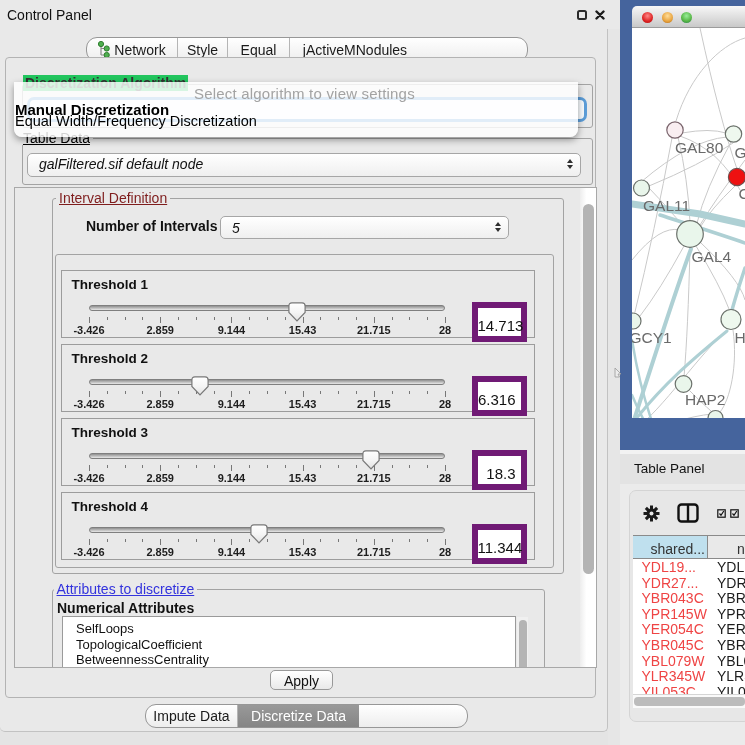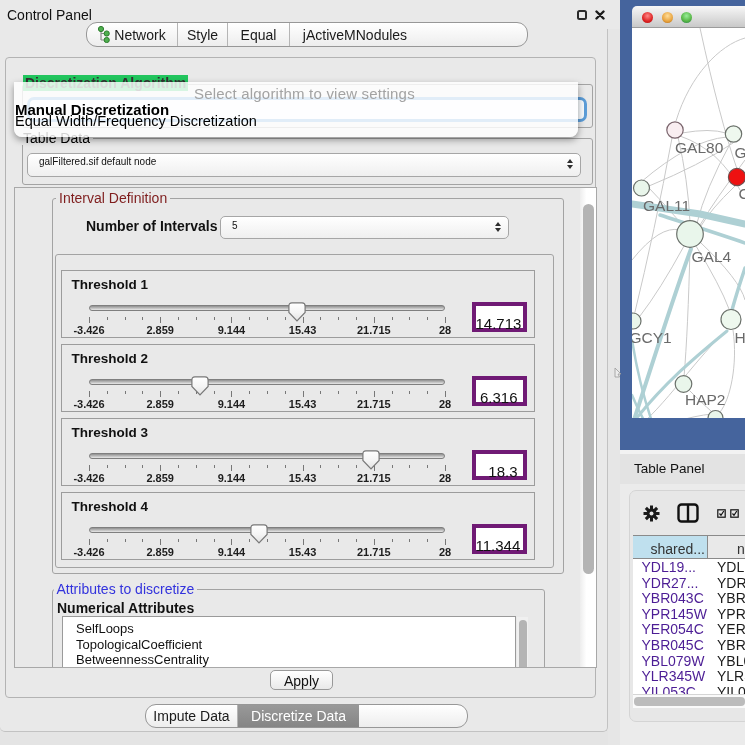--- a/index.html
+++ b/index.html
@@ -1,59 +1,59 @@
 <!DOCTYPE html>
 <html><head>
 <meta charset="utf-8">
 <style>
   html,body{margin:0;padding:0;}
   body{width:745px;height:745px;position:relative;overflow:hidden;transform:translateZ(0);
        font-family:"Liberation Sans",sans-serif;background:#e4e4e4;}
   .abs{position:absolute;}
   body > div, body > svg{opacity:0.999;}
   .fs-border{position:absolute;border:1px solid #a3a3a3;border-radius:3px;}
-  .fs-title{position:absolute;background:#e9e9e9;padding:0 3px;font-size:14px;line-height:14px;}
+  .fs-title{position:absolute;background:#e9e9e9;padding:0 3px;font-size:14px;line-height:14px;text-decoration:underline;}
   .combo{position:absolute;background:linear-gradient(#ffffff,#efefef);
          border:1px solid #a6a6a6;border-radius:5px;box-sizing:border-box;
-         font-size:10px;color:#111;}
+         font-size:14px;color:#111;font-style:italic;}
   .combo .ctext{position:absolute;left:11px;top:2.5px;}
   .updn{position:absolute;display:flex;flex-direction:column;align-items:center;}
   .updn .tri-u{width:0;height:0;border-left:3.2px solid transparent;border-right:3.2px solid transparent;border-bottom:4.5px solid #2e2e2e;margin-bottom:2.2px;}
   .updn .tri-d{width:0;height:0;border-left:3.2px solid transparent;border-right:3.2px solid transparent;border-top:4.5px solid #2e2e2e;}
   .seg{position:absolute;display:flex;border:1px solid #979797;border-radius:11px;
        overflow:hidden;background:linear-gradient(#ffffff,#ededed);font-size:14px;color:#1a1a1a;}
   .seg .s{display:flex;align-items:center;justify-content:center;height:100%;
           border-right:1px solid #b5b5b5;box-sizing:border-box;white-space:nowrap;}
   .seg .s:last-child{border-right:none;}
   .seg .sel{background:linear-gradient(#999999,#858585);color:#fff;border-right-color:#7e7e7e;}
   .bold{font-weight:bold;}
   .tpanel{position:absolute;border:1px solid #9c9c9c;background:#e9e9e9;}
   .ttitle{position:absolute;left:10px;top:6px;font-size:13.5px;font-weight:bold;color:#111;}
   .track{position:absolute;height:6px;background:linear-gradient(#8f8f8f,#e8e8e8);
          border:1px solid #7f7f7f;border-radius:3px;box-sizing:border-box;}
-  .vbox{position:absolute;width:55px;height:30px;background:#fff;border:4px solid #701a75;
+  .vbox{position:absolute;width:55px;height:40px;background:#fff;border:6px solid #701a75;
         box-sizing:border-box;font-size:15px;color:#111;text-align:right;
         padding:9px 5px 0 0;}
   .ticklbl{position:absolute;font-size:11px;font-weight:bold;color:#1d1d1d;transform:translateX(-50%);}
   .mtick{position:absolute;width:1px;background:#777;}
 </style>
 </head>
 <body>
 
 <div class="abs" id="cpwin" style="left:0;top:0;width:607px;height:731px;background:#e9e9e9;border-right:1px solid #c2c2c2;border-bottom:1px solid #c2c2c2;border-radius:0 0 5px 5px;"></div>
 <div class="abs" style="left:608px;top:0;width:12px;height:745px;background:#e6e6e6;"></div>
 <div class="abs" style="left:0;top:0;width:620px;height:29px;background:#e9e9e9;"></div>
 <div class="abs" style="left:7px;top:6.5px;font-size:14px;color:#111;">Control Panel</div>
 
 <div class="abs" style="left:577px;top:10px;width:6px;height:6px;border:2px solid #2b2b2b;border-radius:2.5px;"></div>
 <svg class="abs" style="left:595px;top:10px;" width="10" height="10" viewBox="0 0 10 10">
   <path d="M1.5 1.5 L8.5 8.5 M8.5 1.5 L1.5 8.5" stroke="#1c1c1c" stroke-width="2.4" stroke-linecap="round"></path>
 </svg>
 
-<div class="seg" style="left:86px;top:22px;width:440px;height:23px;">
+<div class="seg" style="left:86px;top:37px;width:440px;height:23px;">
   <div class="s" style="width:91px;">
     <svg width="12" height="17" viewBox="0 0 12 17" style="margin-right:4px;">
       <path d="M3 3 L3 14 M3 7.5 L8.5 7.5 M3 14 L8.5 14" stroke="#8a8a8a" stroke-width="1.2" fill="none"></path>
       <circle cx="3" cy="3" r="2.6" fill="#4faf4f" stroke="#2e7d2e" stroke-width="1"></circle>
       <circle cx="8.7" cy="7.5" r="2.6" fill="#4faf4f" stroke="#2e7d2e" stroke-width="1"></circle>
       <circle cx="8.7" cy="14" r="2.6" fill="#4faf4f" stroke="#2e7d2e" stroke-width="1"></circle>
     </svg>Network</div>
   <div class="s" style="width:50px;">Style</div>
   <div class="s" style="width:62px;">Equal</div>
   <div class="s" style="width:130px;">jActiveMNodules</div>
@@ -386,21 +386,21 @@
   <path d="M2.5 4.5 L4 6.3 L6.8 2" fill="none" stroke="#111" stroke-width="1.2"></path>
 </svg>
 <svg class="abs" style="left:729.5px;top:509px;" width="9" height="9" viewBox="0 0 9 9">
   <rect x="0.8" y="0.8" width="7.4" height="7.4" fill="none" stroke="#111" stroke-width="1.2"></rect>
   <path d="M2.5 4.5 L4 6.3 L6.8 2" fill="none" stroke="#111" stroke-width="1.2"></path>
 </svg>
 
 <div class="abs" style="left:632.5px;top:535px;width:112.5px;height:173px;background:#fff;overflow:hidden;">
   <div class="abs" style="left:0;top:0;width:75.5px;height:24px;background:#bfe0ee;border-top:1px solid #8a8a8a;border-right:1px solid #8a8a8a;border-bottom:1px solid #8a8a8a;box-sizing:border-box;text-align:center;text-indent:16px;font-size:14px;color:#333;padding-top:4.5px;">shared...</div>
   <div class="abs" style="left:75.5px;top:0;width:37px;height:24px;background:#e9e9e9;border-top:1px solid #8a8a8a;border-bottom:1px solid #8a8a8a;box-sizing:border-box;font-size:14px;color:#333;padding-top:4.5px;padding-left:29px;">na</div>
-  <div class="abs" style="left:9px;top:25px;font-size:14px;color:#4c1d95;line-height:15.6px;white-space:pre;">YDL19...
+  <div class="abs" style="left:9px;top:25px;font-size:14px;color:#ef4444;line-height:15.6px;white-space:pre;">YDL19...
 YDR27...
 YBR043C
 YPR145W
 YER054C
 YBR045C
 YBL079W
 YLR345W
 YIL053C</div>
   <div class="abs" style="left:84.5px;top:25px;font-size:14px;color:#1c1c1c;line-height:15.6px;white-space:pre;">YDL19
 YDR27

